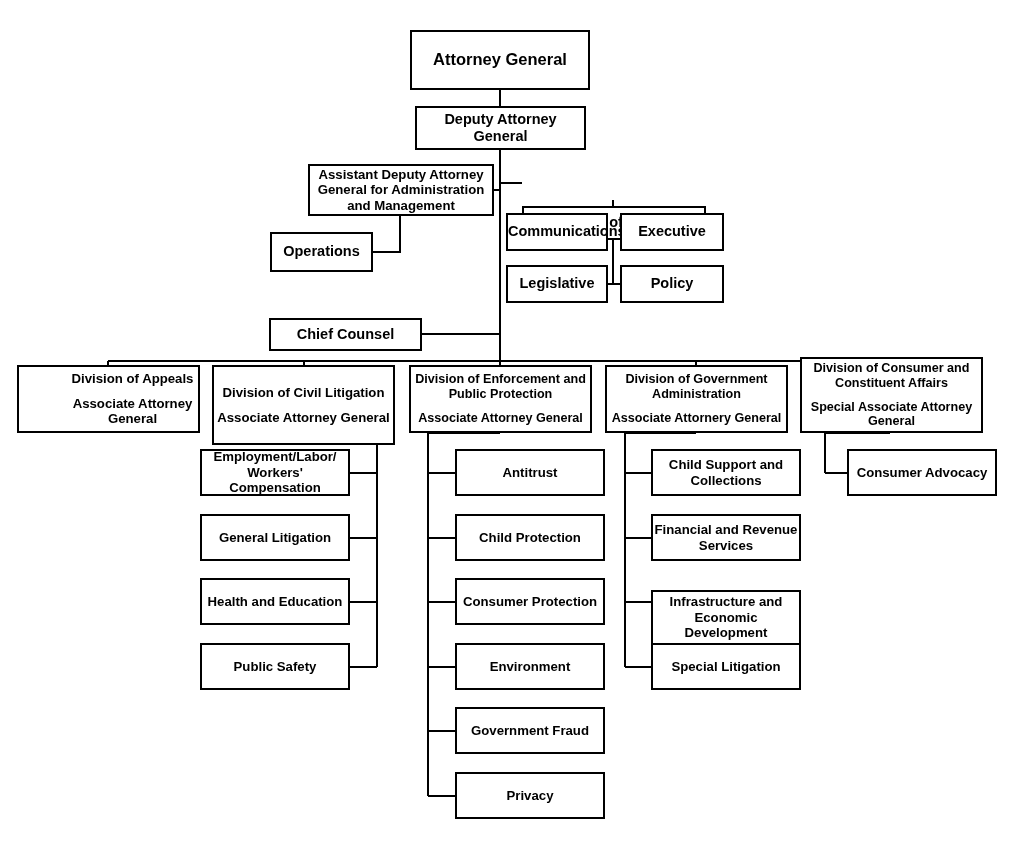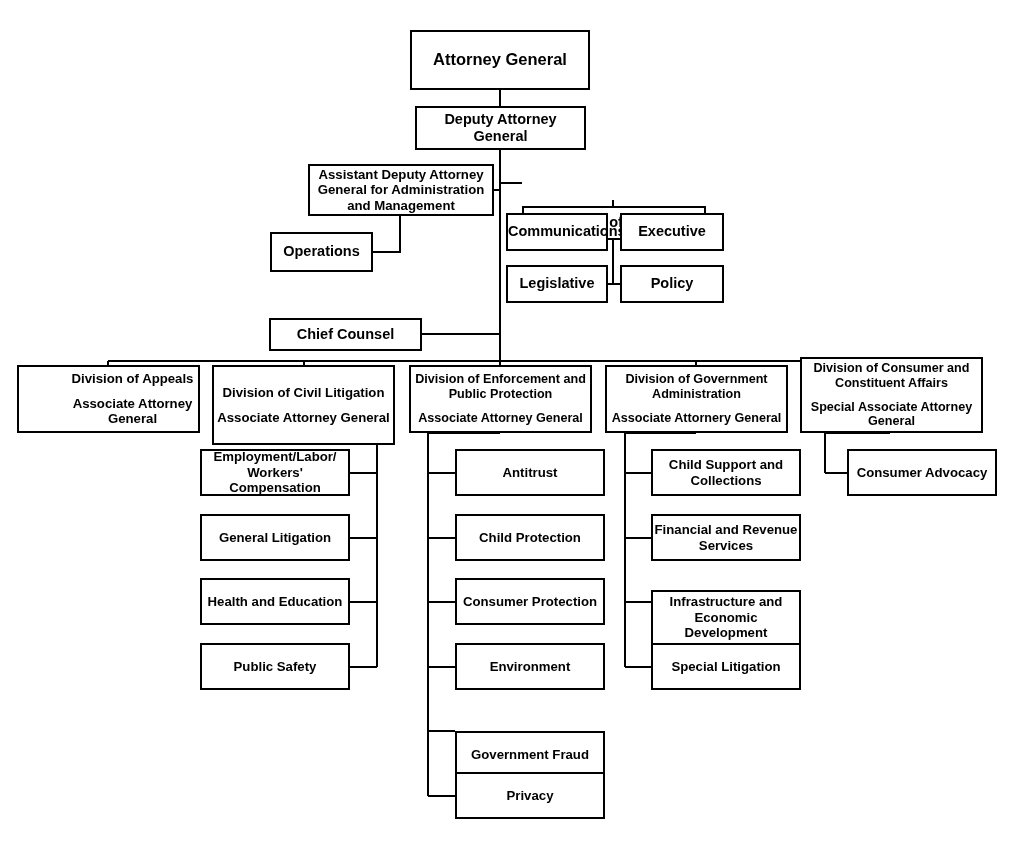--- a/index.html
+++ b/index.html
@@ -214,21 +214,21 @@
   </div>
 
   <div class="node s13" style="left:455px; top:578px; width:150px; height:47px;">
     <span class="ln">Consumer Protection</span>
   </div>
 
   <div class="node s13" style="left:455px; top:643px; width:150px; height:47px;">
     <span class="ln">Environment</span>
   </div>
 
-  <div class="node s13" style="left:455px; top:707px; width:150px; height:47px;margin-top:24px;">
+  <div class="node s13" style="left:455px; top:707px; width:150px; height:47px;">
     <span class="ln">Government Fraud</span>
   </div>
 
   <div class="node s13" style="left:455px; top:772px; width:150px; height:47px;">
     <span class="ln">Privacy</span>
   </div>
 
   <div class="node s13" style="left:651px; top:449px; width:150px; height:47px;">
     <span class="ln">Child Support and</span>
     <span class="ln">Collections</span>

